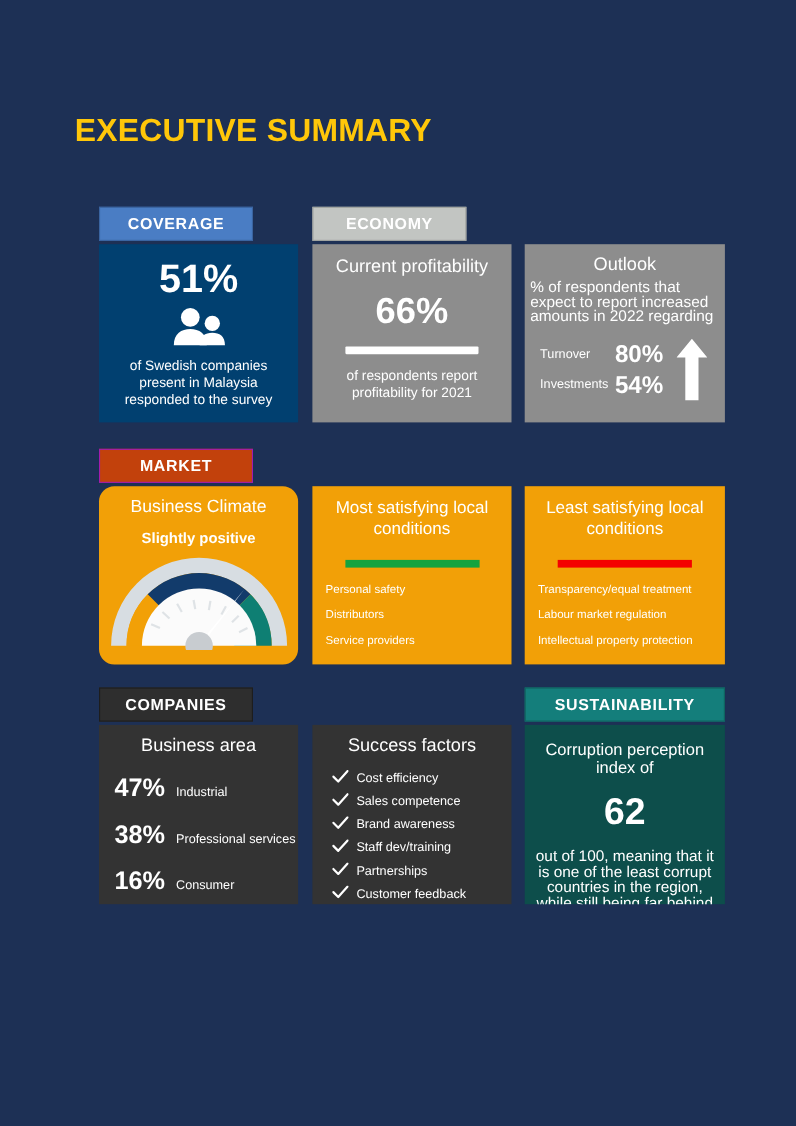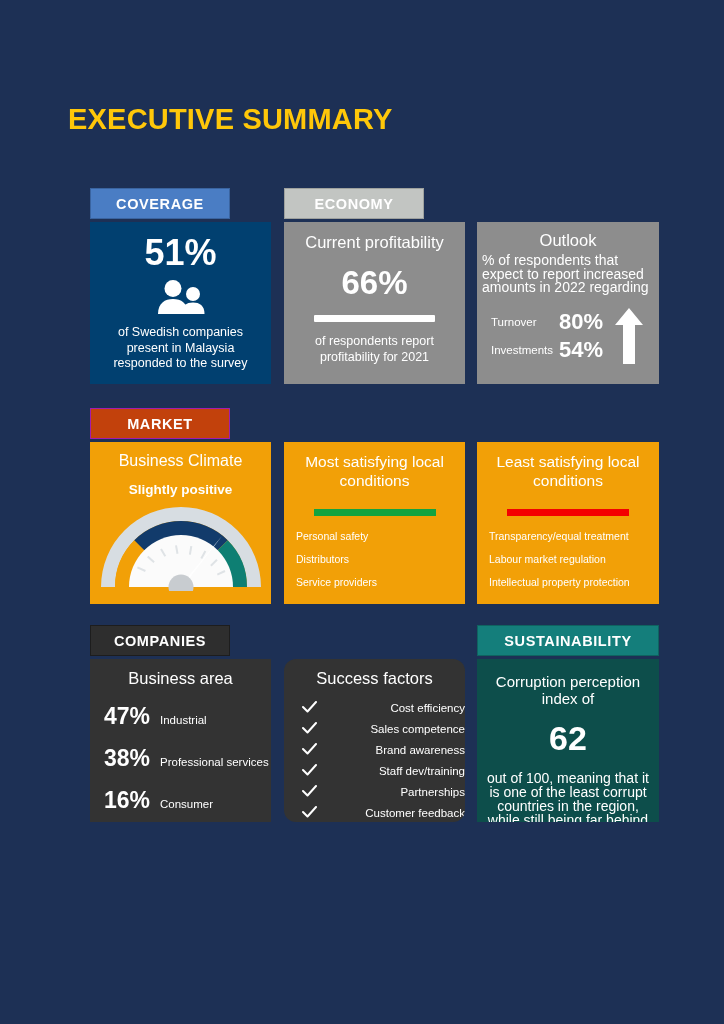--- a/index.html
+++ b/index.html
@@ -64,44 +64,44 @@
     margin-top: 4px; padding: 0 5px;
   }
   .outlook-rows { position: relative; margin-top: 13px; padding: 0 14px; }
   .outlook-row { display: flex; align-items: center; height: 28px; }
   .outlook-label { color: #fff; font-size: 11.5px; width: 68px; }
   .outlook-val { color: #fff; font-size: 22px; font-weight: bold; }
   .up-arrow { position: absolute; right: 16px; top: 0px; }
 
   
   #tab-market { left: 90px; top: 408px; width: 140px; background: #c2410c; border: 1px solid #a21caf; }
-  #card-climate { left: 90px; top: 442px; width: 181px; height: 162px; background: #f2a007; }
+  #card-climate { left: 90px; top: 442px; width: 181px; height: 162px; background: #f2a007; border-radius: 14px; }
   #card-climate .card-title { margin-top: 10px; font-size: 16px; }
   .climate-verdict { text-align: center; color: #fff; font-size: 13.5px; font-weight: bold; margin-top: 12px; }
   .gauge-wrap { margin-top: 2px; text-align: center; }
 
   #card-most { left: 284px; top: 442px; width: 181px; height: 162px; background: #f2a007; }
   #card-least { left: 477px; top: 442px; width: 182px; height: 162px; background: #f2a007; }
   .cond-title { text-align: center; color:#fff; font-size: 15.5px; line-height: 19px; margin-top: 10px; padding: 0 6px; }
   .cond-bar { width: 122px; height: 7px; margin: 19px auto 0; }
   .cond-list { margin-top: 14px; padding-left: 12px; }
   .cond-item { color: #fff; font-size: 10.5px; line-height: 12px; margin-bottom: 11px; }
 
   
   #tab-companies { left: 90px; top: 625px; width: 140px; background: #2e2e2e; border: 1px solid #1d1d1d; }
   #card-companies { left: 90px; top: 659px; width: 181px; height: 163px; background: #333333; }
   #card-companies .card-title { margin-top: 10px; }
   .ba-row { display: flex; align-items: baseline; padding-left: 14px; margin-top: 15px; }
   .ba-pct { color: #fff; font-size: 23px; font-weight: bold; min-width: 56px; }
   .ba-label { color: #fff; font-size: 11.5px; }
 
-  #card-success { left: 284px; top: 659px; width: 181px; height: 163px; background: #333333; border-radius: 12px; }
+  #card-success { left: 284px; top: 659px; width: 181px; height: 163px; background: #333333; }
   #card-success .card-title { margin-top: 10px; }
   .sf-list { margin-top: 9px; padding-left: 18px; }
-  .sf-item { display: flex; align-items: center; height: 21px; justify-content: space-between; }
+  .sf-item { display: flex; align-items: center; height: 21px; }
   .sf-check { width: 22px; color: #fff; }
   .sf-label { color: #fff; font-size: 11.5px; }
 
   #tab-sustain { left: 477px; top: 625px; width: 182px; background: #147e7b; border: 1px solid #0f6360; }
   #card-sustain { left: 477px; top: 659px; width: 182px; height: 163px; background: #0d4e4b; }
   .cpi-top { text-align: center; color: #fff; font-size: 15px; margin-top: 14px; }
   #card-sustain .big-num { font-size: 34px; margin-top: 12px; }
   .cpi-bottom { text-align: center; color: #fff; font-size: 14px; line-height: 14px; margin-top: 13px; padding: 0 10px; }
 </style>
 </head>

